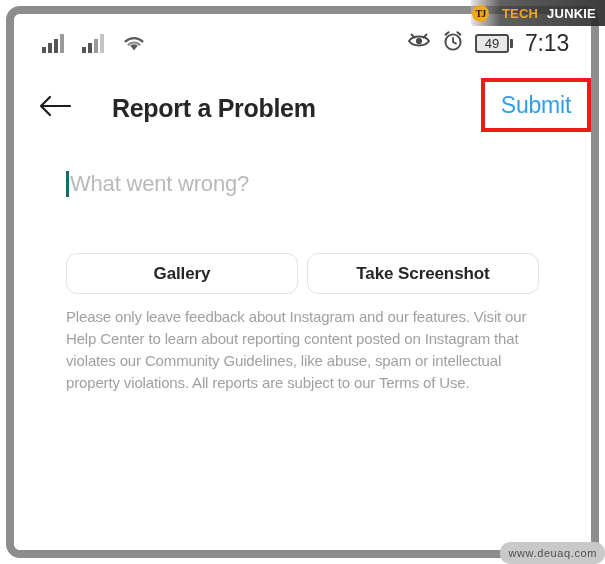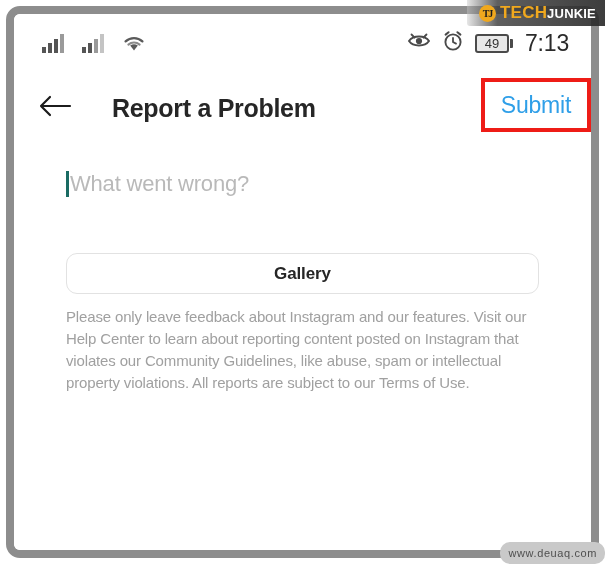--- a/index.html
+++ b/index.html
@@ -96,43 +96,43 @@
   }
 
   
   #techjunkie-watermark {
     position: absolute;
     top: 0;
     right: 0;
     height: 26px;
     display: flex;
     align-items: center;
-    gap: 4px;
-    padding: 0 9px 0 12px;
+    gap: 13px;
+    padding: 0 9px 0 1px;
     background: linear-gradient(to right, rgba(200,200,200,0.45), rgba(60,60,60,0.82) 22%, rgba(40,40,40,0.9));
     z-index: 40;
     border-bottom-left-radius: 3px;
   }
   .tj-badge {
     width: 17px;
     height: 17px;
     border-radius: 50%;
     background: #f0a81e;
     color: #1b1b1b;
     font-size: 10px;
     font-weight: bold;
     display: flex;
     align-items: center;
     justify-content: center;
     font-family: "Liberation Serif", serif;
     letter-spacing: -1px;
   }
   .tj-tech {
     color: #f0a81e;
-    font-size: 17px;
+    font-size: 13px;
     font-weight: bold;
     letter-spacing: 0.2px;
   }
   .tj-junkie {
     color: #ffffff;
     font-size: 13px;
     font-weight: bold;
     letter-spacing: 0.2px;
     margin-left: -4px;
   }
@@ -341,20 +341,21 @@
 
     <div id="content">
 
       <div id="feedback-field-row">
         <span id="text-caret"></span>
         <span id="feedback-placeholder">What went wrong?</span>
       </div>
 
       <div id="attach-buttons">
         <div class="attach-btn">Gallery</div>
+        <div class="attach-btn">Take Screenshot</div>
       </div>
 
       <div id="disclaimer">Please only leave feedback about Instagram and our features. Visit our Help Center to learn about reporting content posted on Instagram that violates our Community Guidelines, like abuse, spam or intellectual property violations. All reports are subject to our Terms of Use.</div>
 
     </div>
 
   </div>
 </div>
 
 <div id="techjunkie-watermark">

